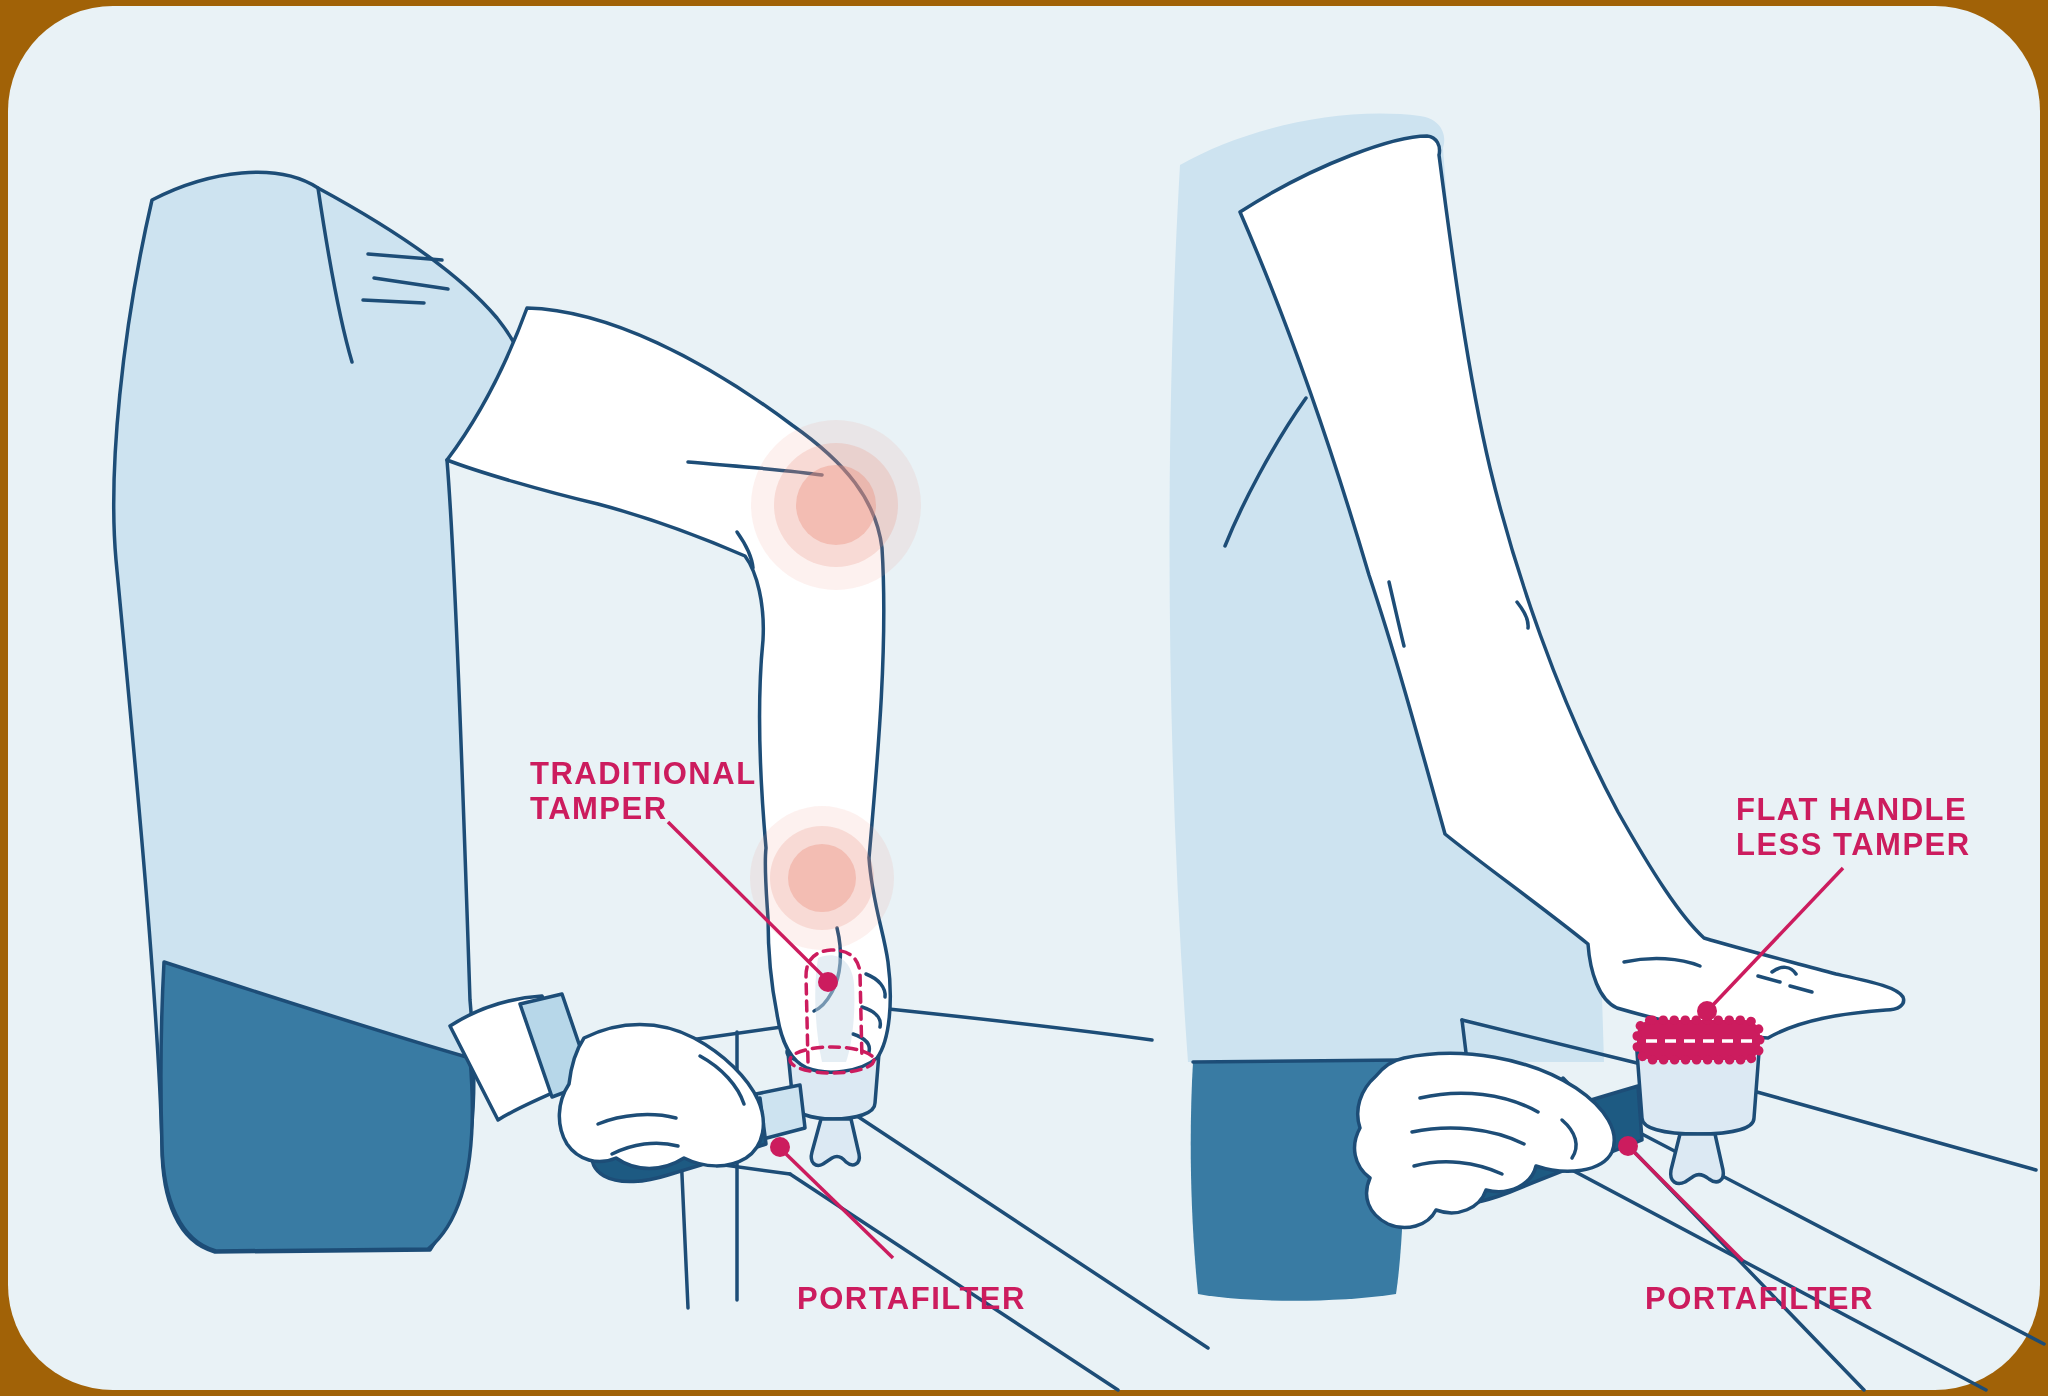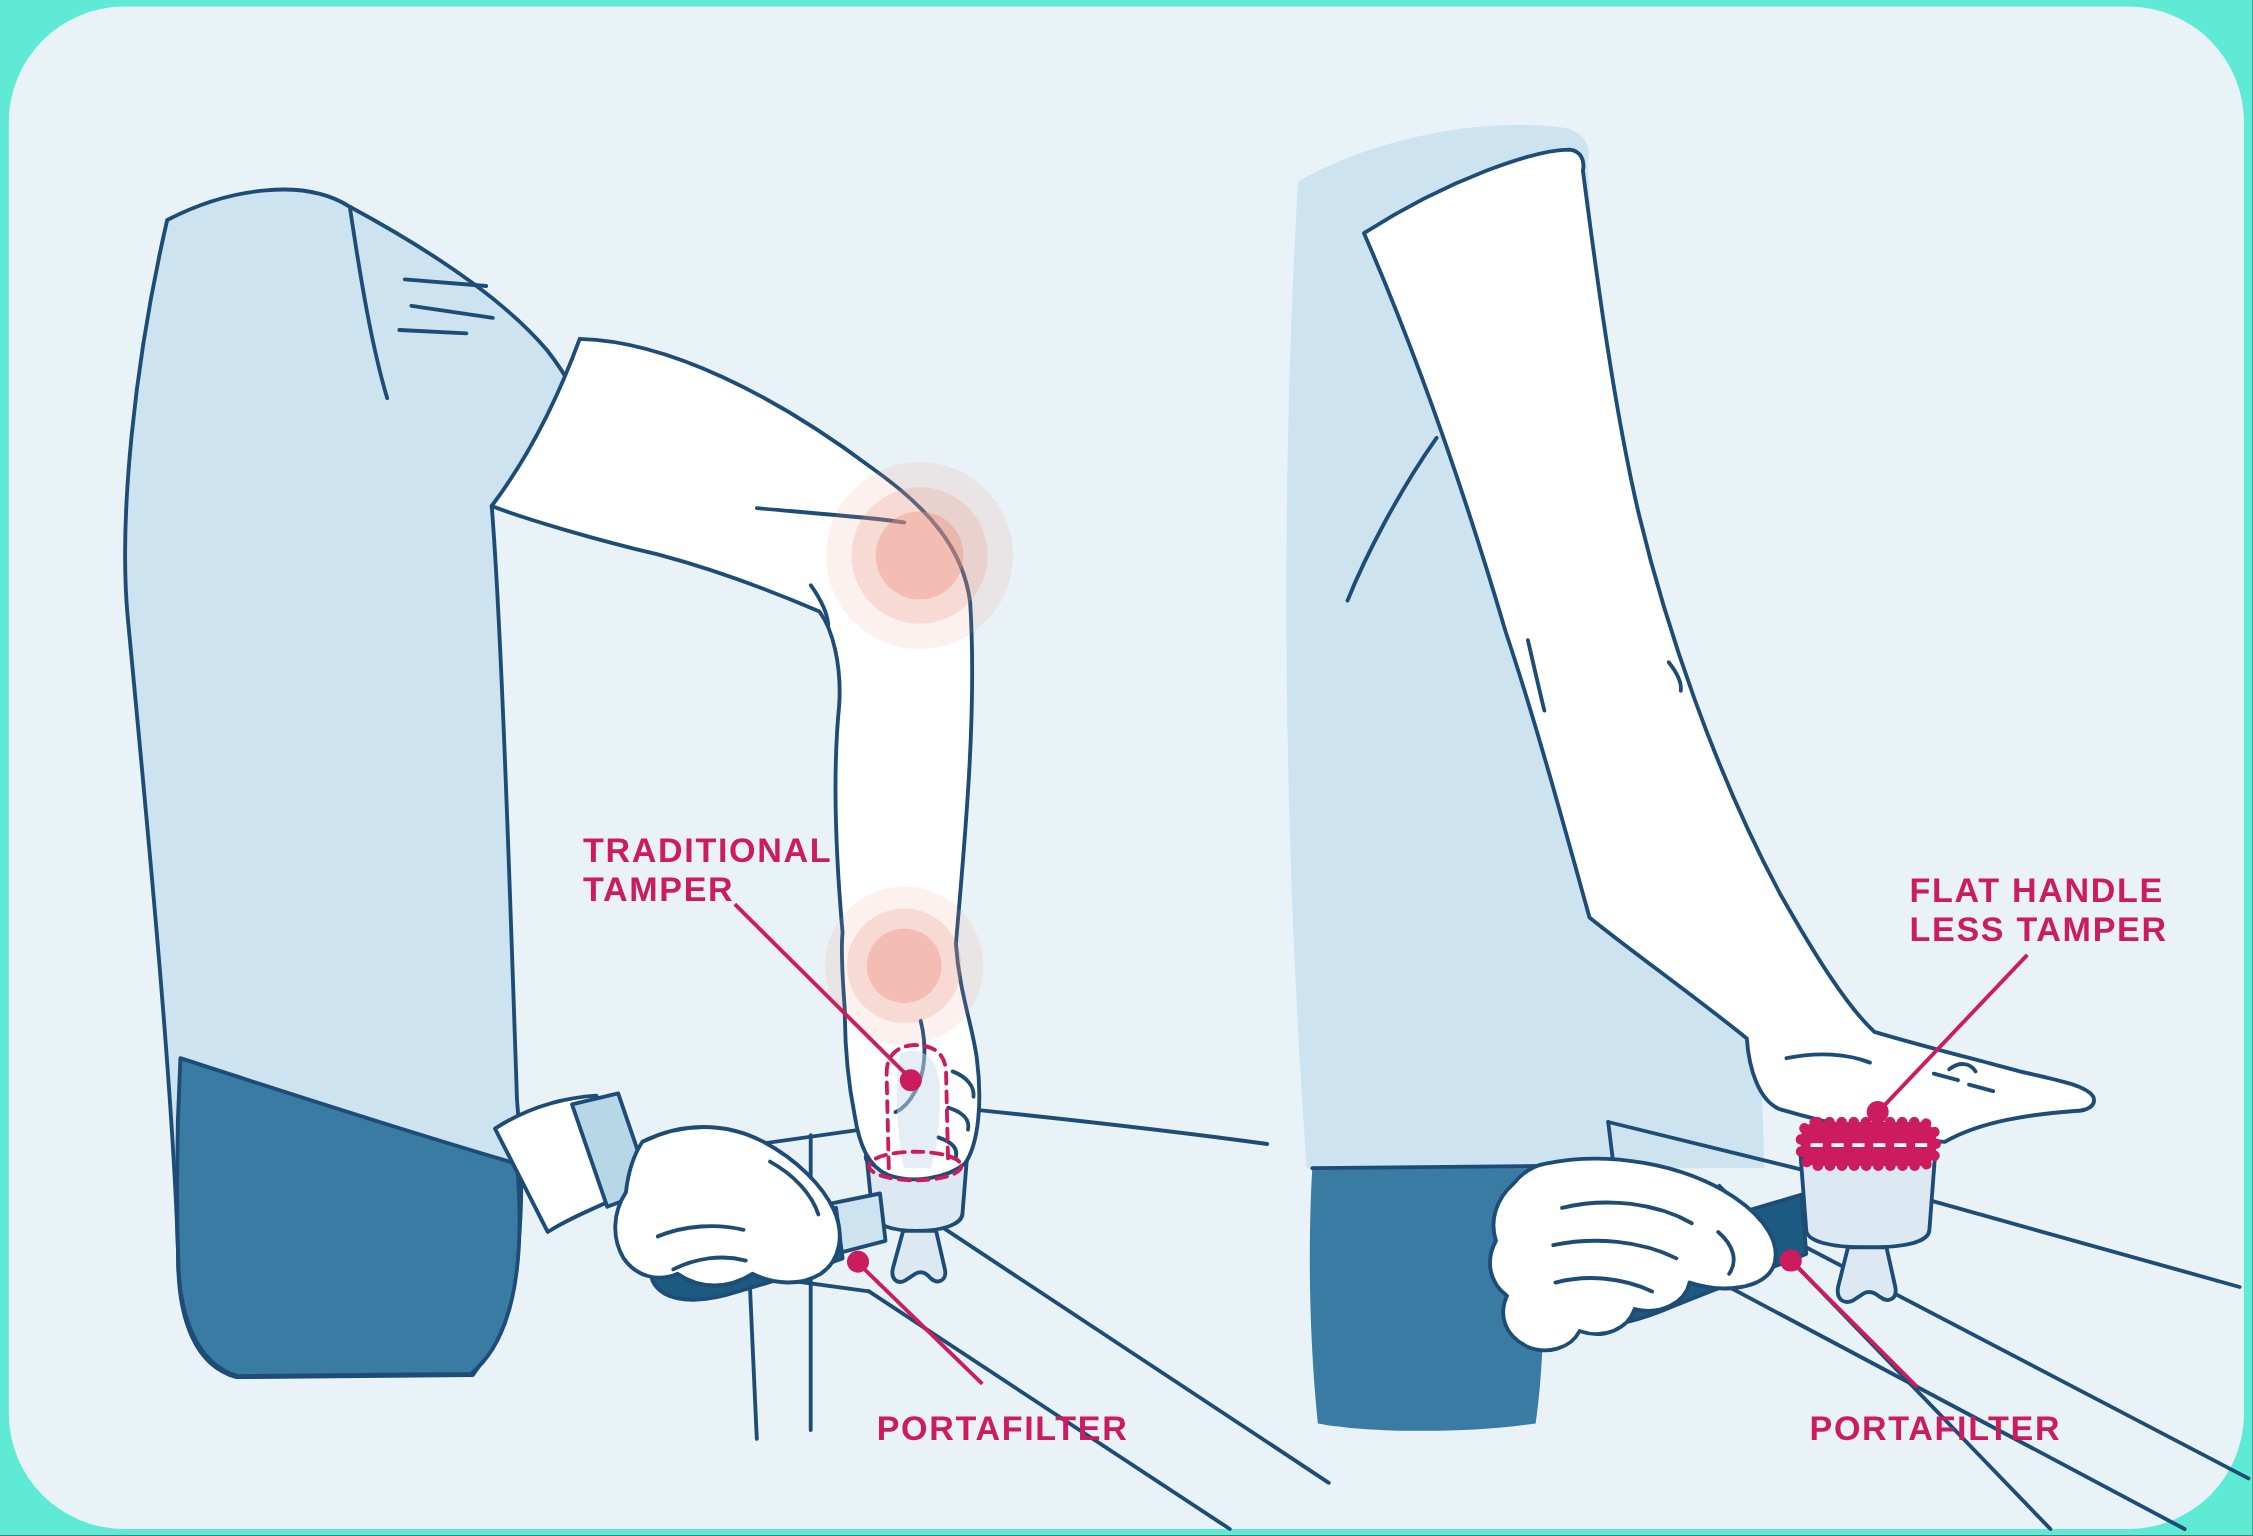--- a/index.html
+++ b/index.html
@@ -9,21 +9,21 @@
     width:100%;
     height:100%;
     font-family:"Liberation Sans", sans-serif;
   }
   .stage{
     width:100vw;
     height:100vh;
     display:flex;
     align-items:center;
     justify-content:center;
-    background:#5eead4;
+    background:#a16207;
   }
   svg{
     display:block;
     width:100%;
     height:100%;
   }
   .label-text{
     font-family:"Liberation Sans", sans-serif;
     font-weight:700;
     font-size:31px;

